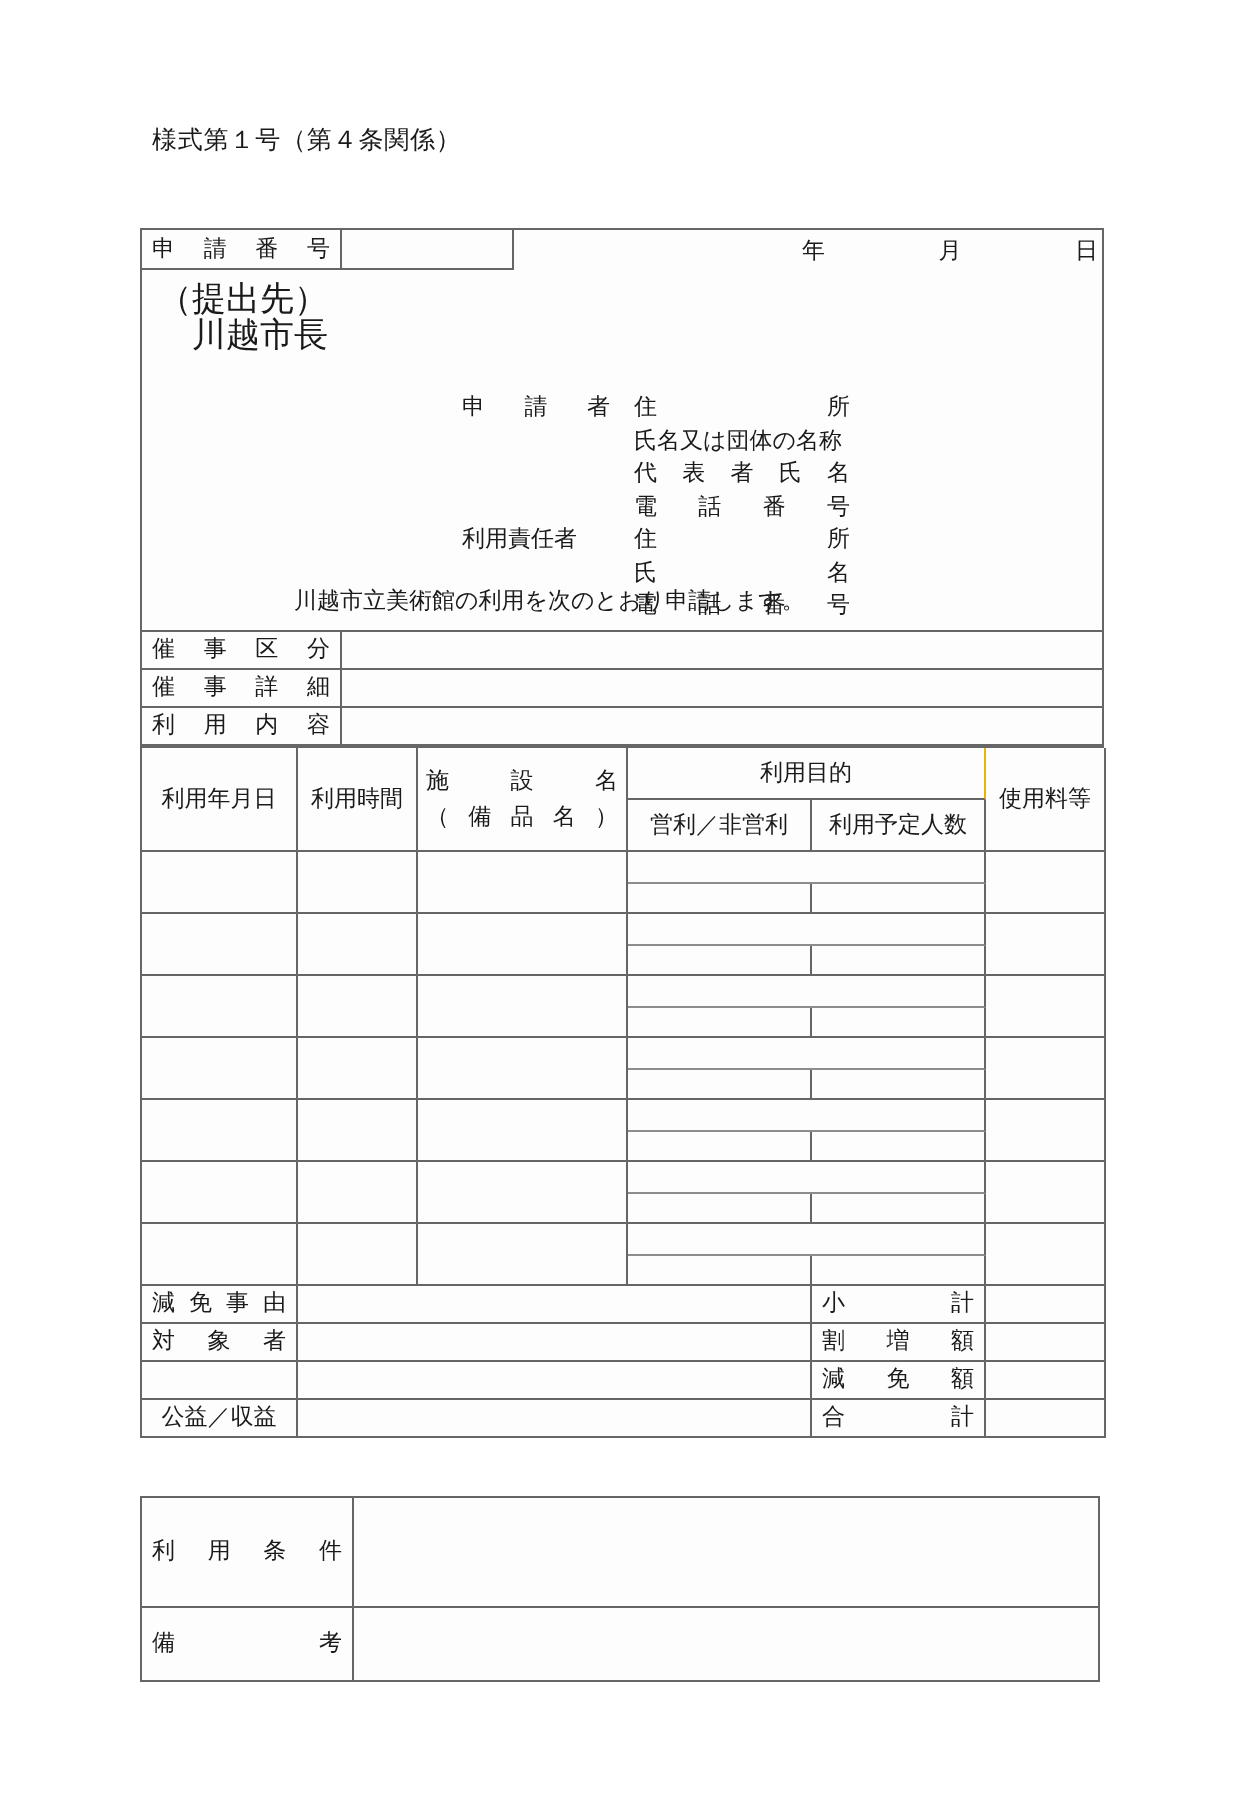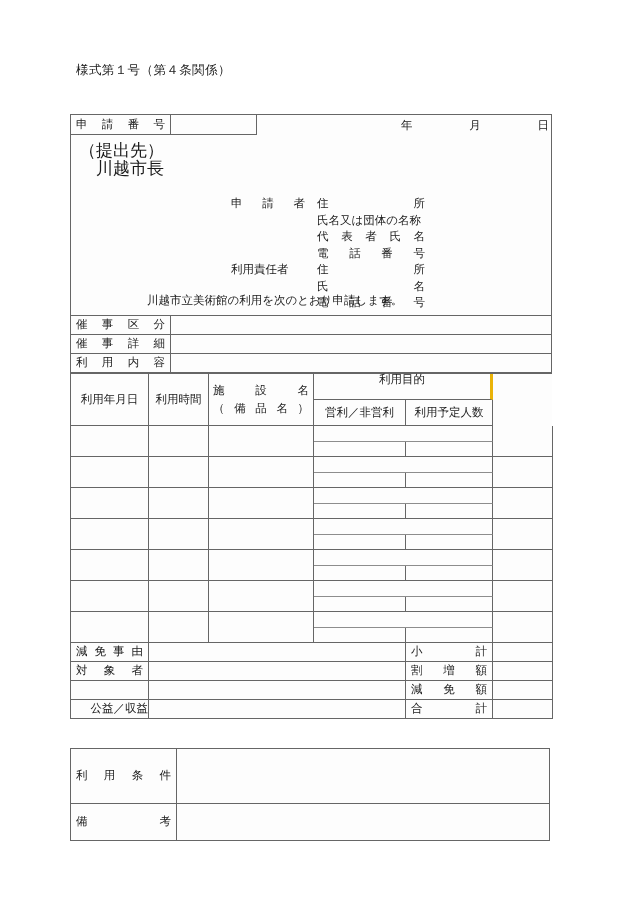--- a/index.html
+++ b/index.html
@@ -164,24 +164,24 @@
   
   .c-date { left: 0;    width: 78px; }
   .c-time { left: 78px; width: 60px; }
   .c-fac  { left: 138px; width: 105px; }
   .c-fee  { left: 422px; width: 60px; }
 
   .purp-head-top {
     position: absolute;
     left: 243px; top: 0;
     width: 179px; height: 26px;
-    border-right: 3px solid #eab308;
-    border-bottom: 1px solid #666;
-    box-sizing: border-box;
-    display: flex; justify-content: center;
+    border-right: 1px solid #eab308;
+    border-bottom: 1px solid #666;
+    box-sizing: border-box;
+    display: flex; align-items: center; justify-content: center;
   }
   .purp-head-bot {
     position: absolute;
     top: 26px; height: 26px;
     border-right: 1px solid #666;
     border-bottom: 1px solid #666;
     box-sizing: border-box;
     display: flex; align-items: center; justify-content: center;
   }
   .ph-prof { left: 243px; width: 92px; }
@@ -442,20 +442,23 @@
       </div>
       <div class="purp-head-top">
         <span class="cell-txt">利用目的</span>
       </div>
       <div class="purp-head-bot ph-prof">
         <span class="cell-txt">営利／非営利</span>
       </div>
       <div class="purp-head-bot ph-ppl">
         <span class="cell-txt">利用予定人数</span>
       </div>
+      <div class="gc c-fee">
+        <span class="cell-txt">使用料等</span>
+      </div>
     </div>
 
     <div id="data-rows">
         <div class="drow">
           <div class="gc c-date"></div>
           <div class="gc c-time"></div>
           <div class="gc c-fac"></div>
           <div class="sub-top sp-full"></div>
           <div class="sub-bot sp-prof"></div>
           <div class="sub-bot sp-ppl"></div>
@@ -560,21 +563,21 @@
             <div class="spread pad cell-txt">
               <span>減</span>
               <span>免</span>
               <span>額</span>
             </div>
           </div>
           <div class="sum-val"></div>
         </div>
         <div class="sumrow">
           <div class="sum-lab">
-            <div class="spread pad cell-txt" style="justify-content: flex-end; padding: 0px;">
+            <div class="spread pad cell-txt" style="justify-content: center; padding: 0px;">
               <span>公益／収益</span>
             </div>
           </div>
           <div class="sum-mid"></div>
           <div class="sum-key">
             <div class="spread pad cell-txt">
               <span>合</span>
               <span>計</span>
             </div>
           </div>

